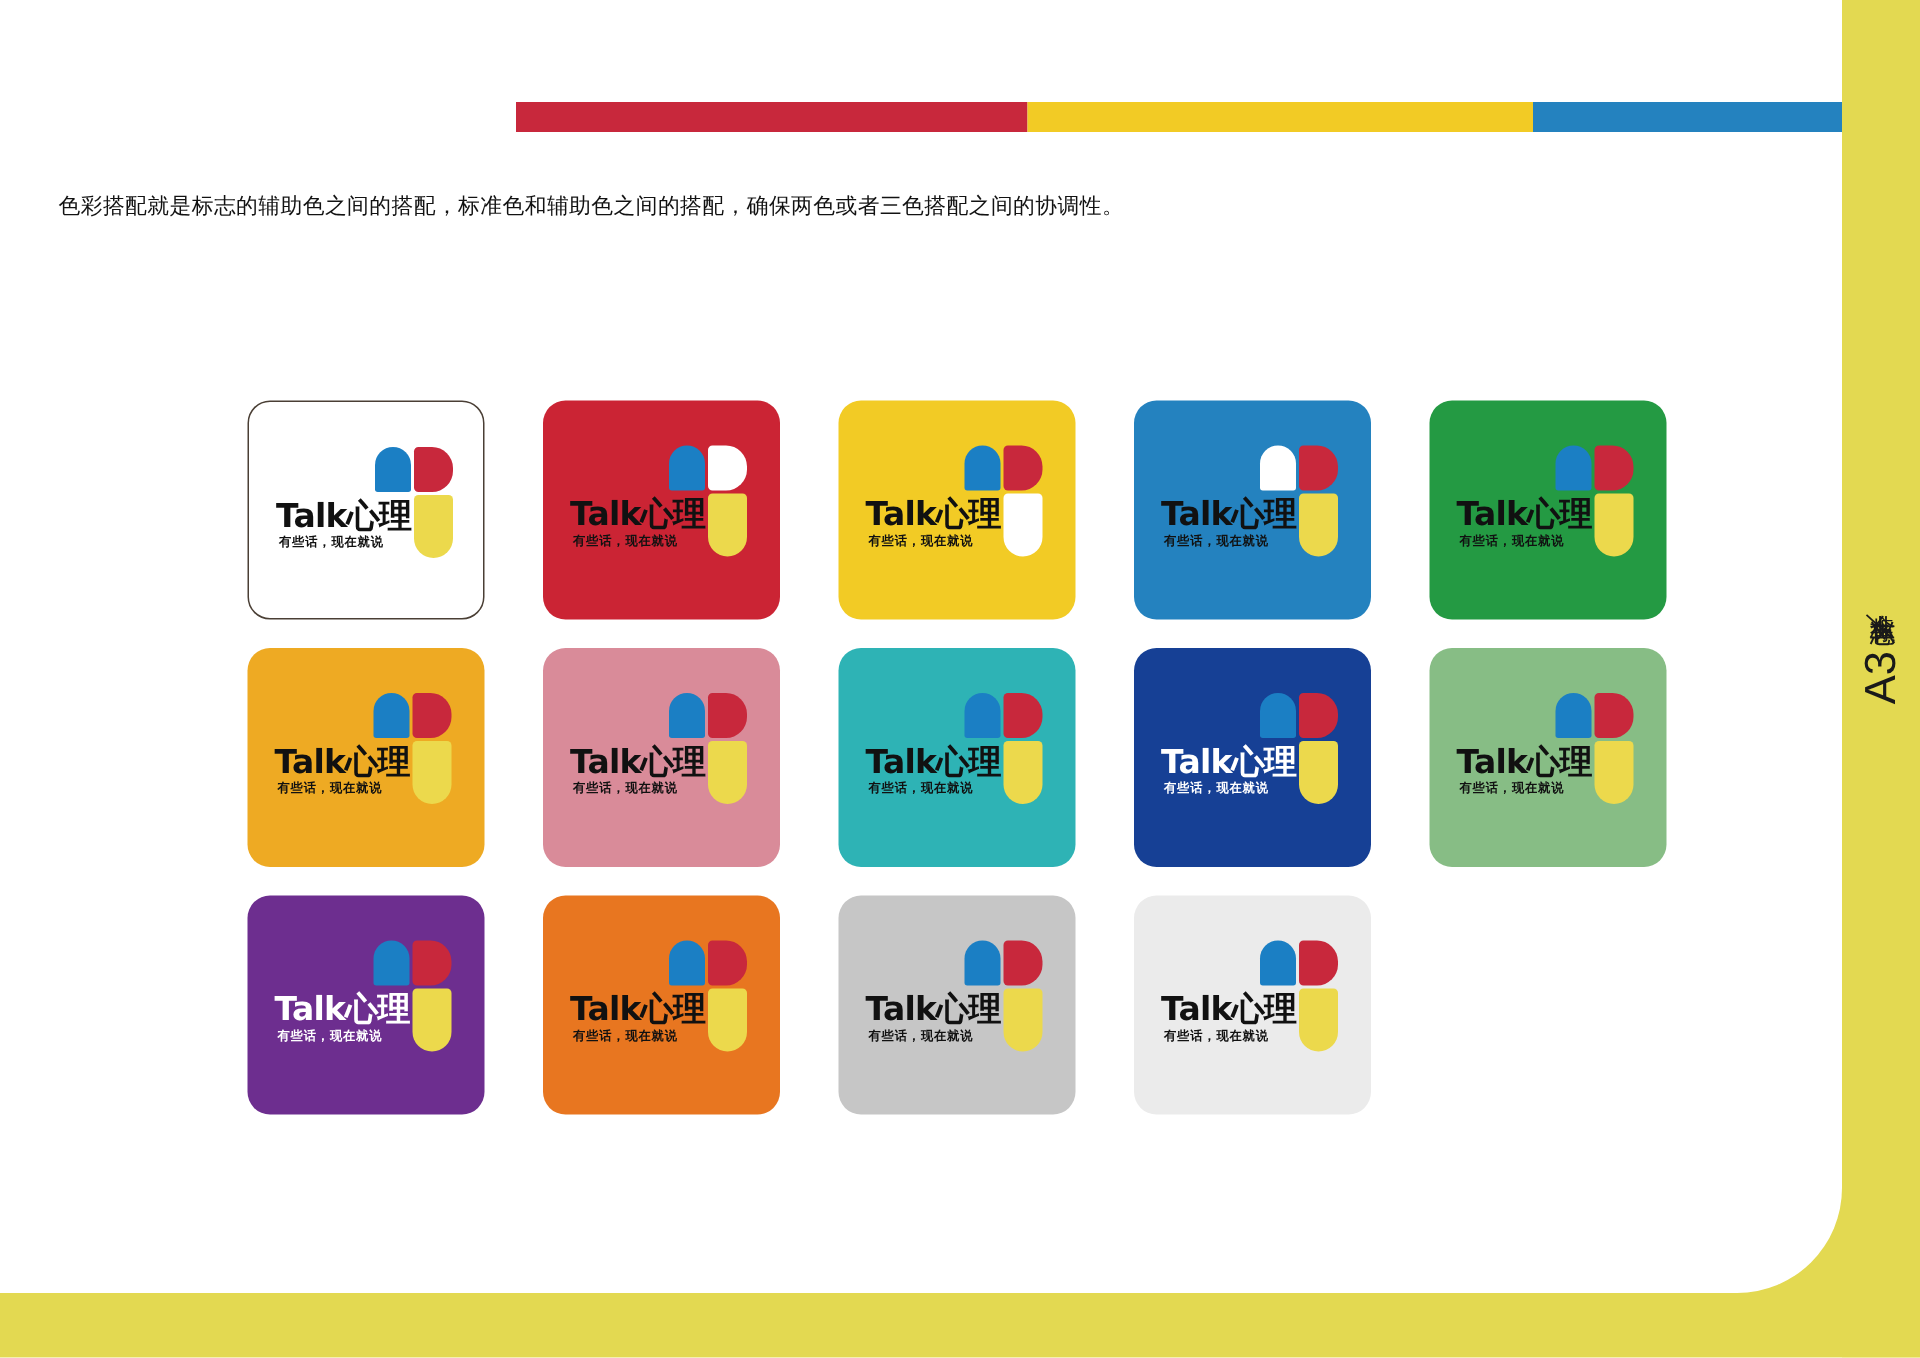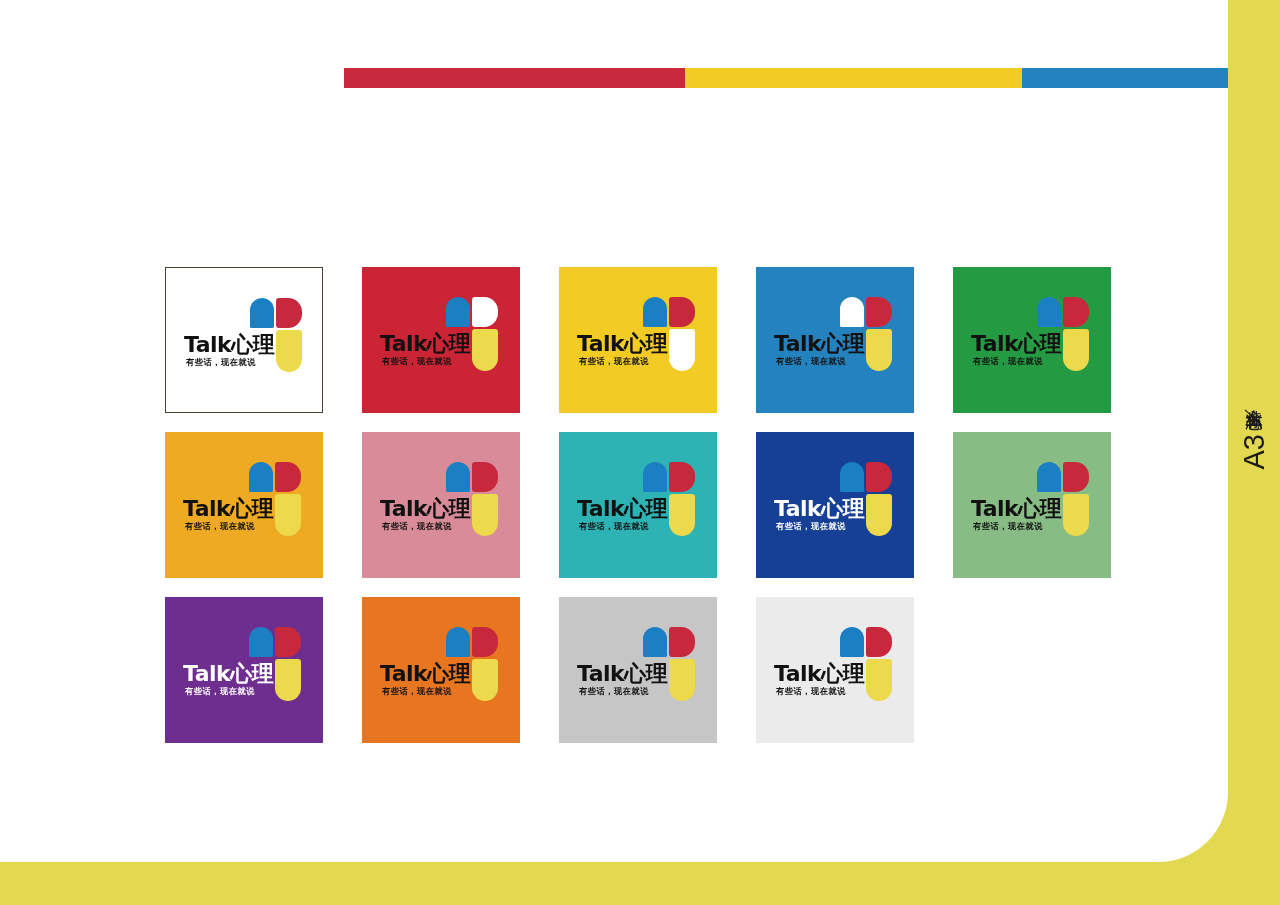--- a/index.html
+++ b/index.html
@@ -130,20 +130,21 @@
     display: flex;
     gap: 39px;
     margin-bottom: 19px;
   }
   .swatch {
     width: 158px;
     height: 146px;
     position: relative;
     box-sizing: border-box;
     flex: 0 0 auto;
+    border-radius: 15px;
   }
   .swatch.bordered { border: 1px solid #4a3f35; }
 
   
   .logo {
     position: absolute;
     left: 18px;
     top: 30px;
     width: 124px;
     height: 90px;
@@ -207,20 +208,21 @@
   <div class="side-bar"></div>
   <div class="bottom-bar"></div>
 
 
   <div class="title-bar">
     <div class="seg-red"></div>
     <div class="seg-yellow"></div>
     <div class="seg-blue"></div>
   </div>
 
+  <div class="doc-desc">色彩搭配就是标志的辅助色之间的搭配，标准色和辅助色之间的搭配，确保两色或者三色搭配之间的协调性。</div>
 
   <div class="swatch-grid" id="swatch-grid">
       <div class="swatch-row">
         <div class="swatch bordered" style="background: rgb(255, 255, 255);">
           <div class="logo">
             <div class="mark">
               <div class="petal petal-blue" style="background: rgb(27, 127, 196);"></div>
               <div class="petal petal-red" style="background: rgb(200, 40, 60);"></div>
               <div class="petal petal-yellow" style="background: rgb(236, 217, 76);"></div>
             </div>

